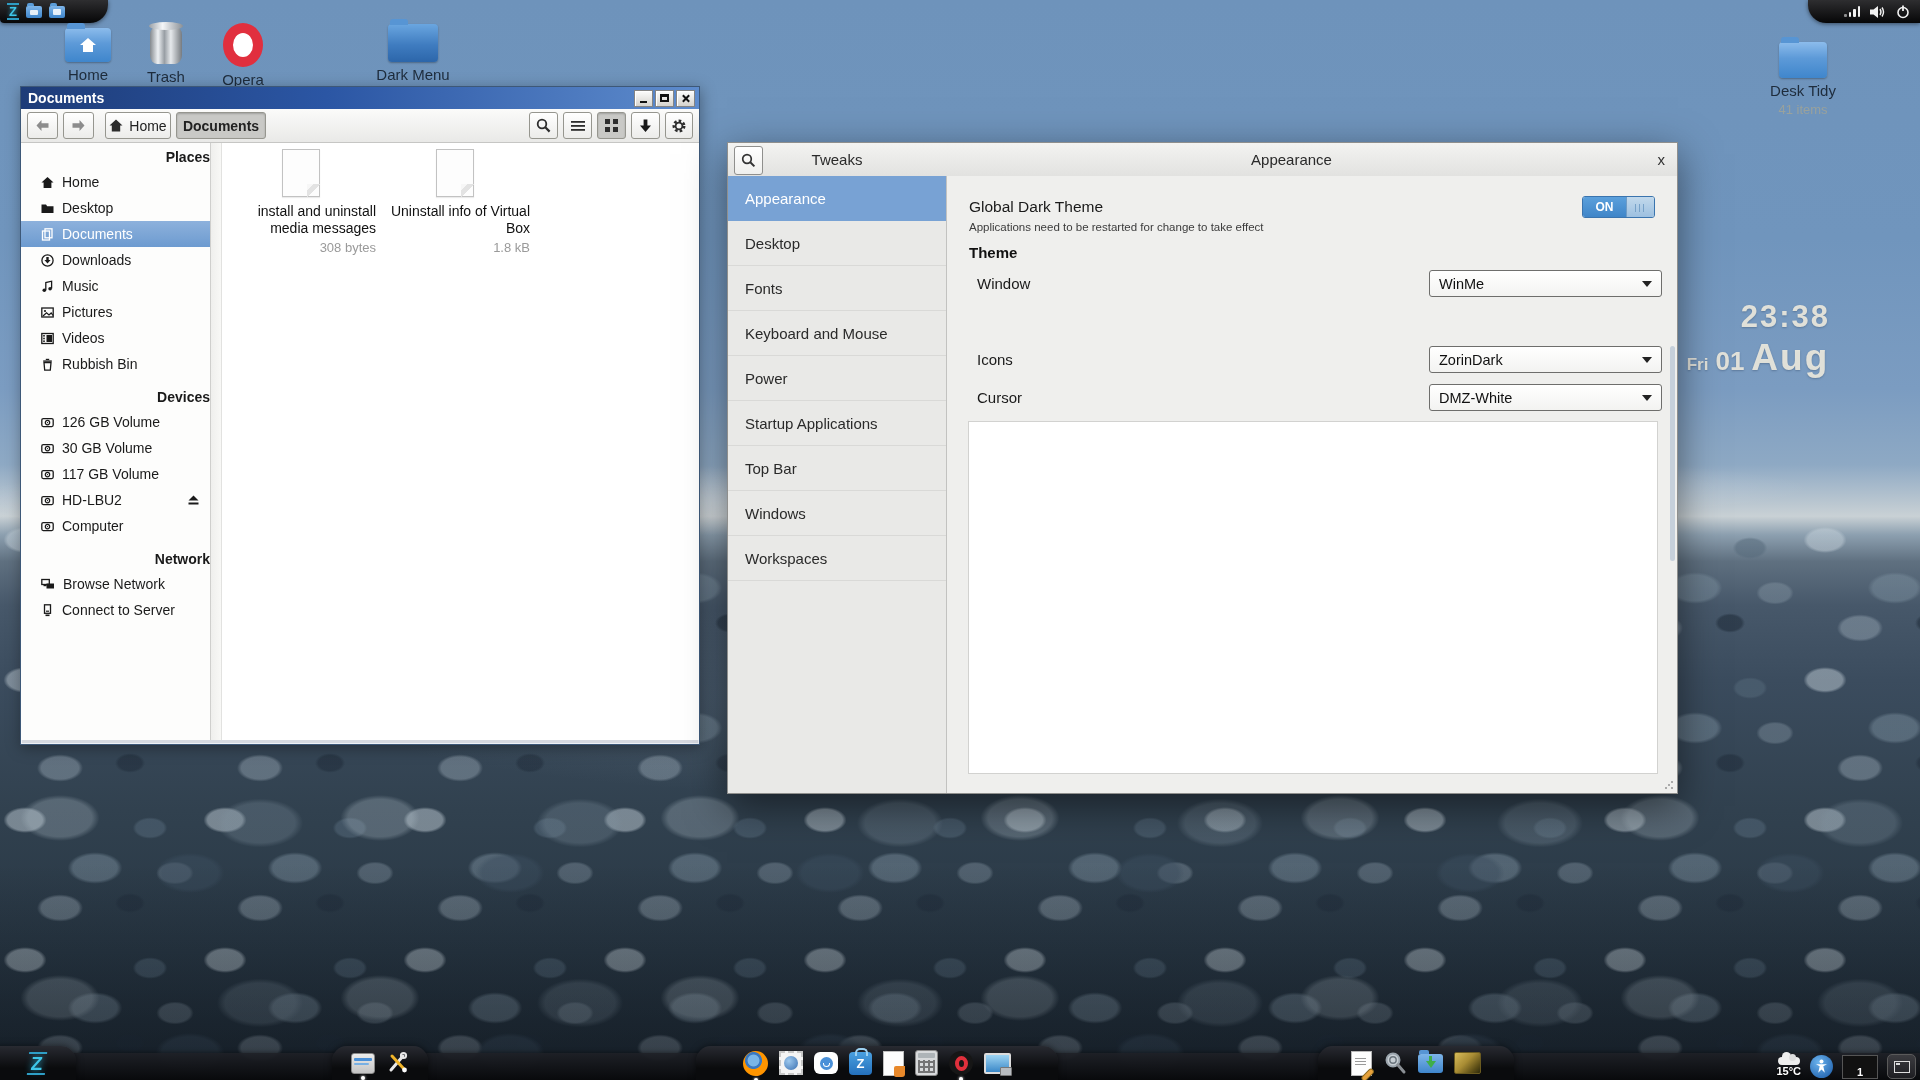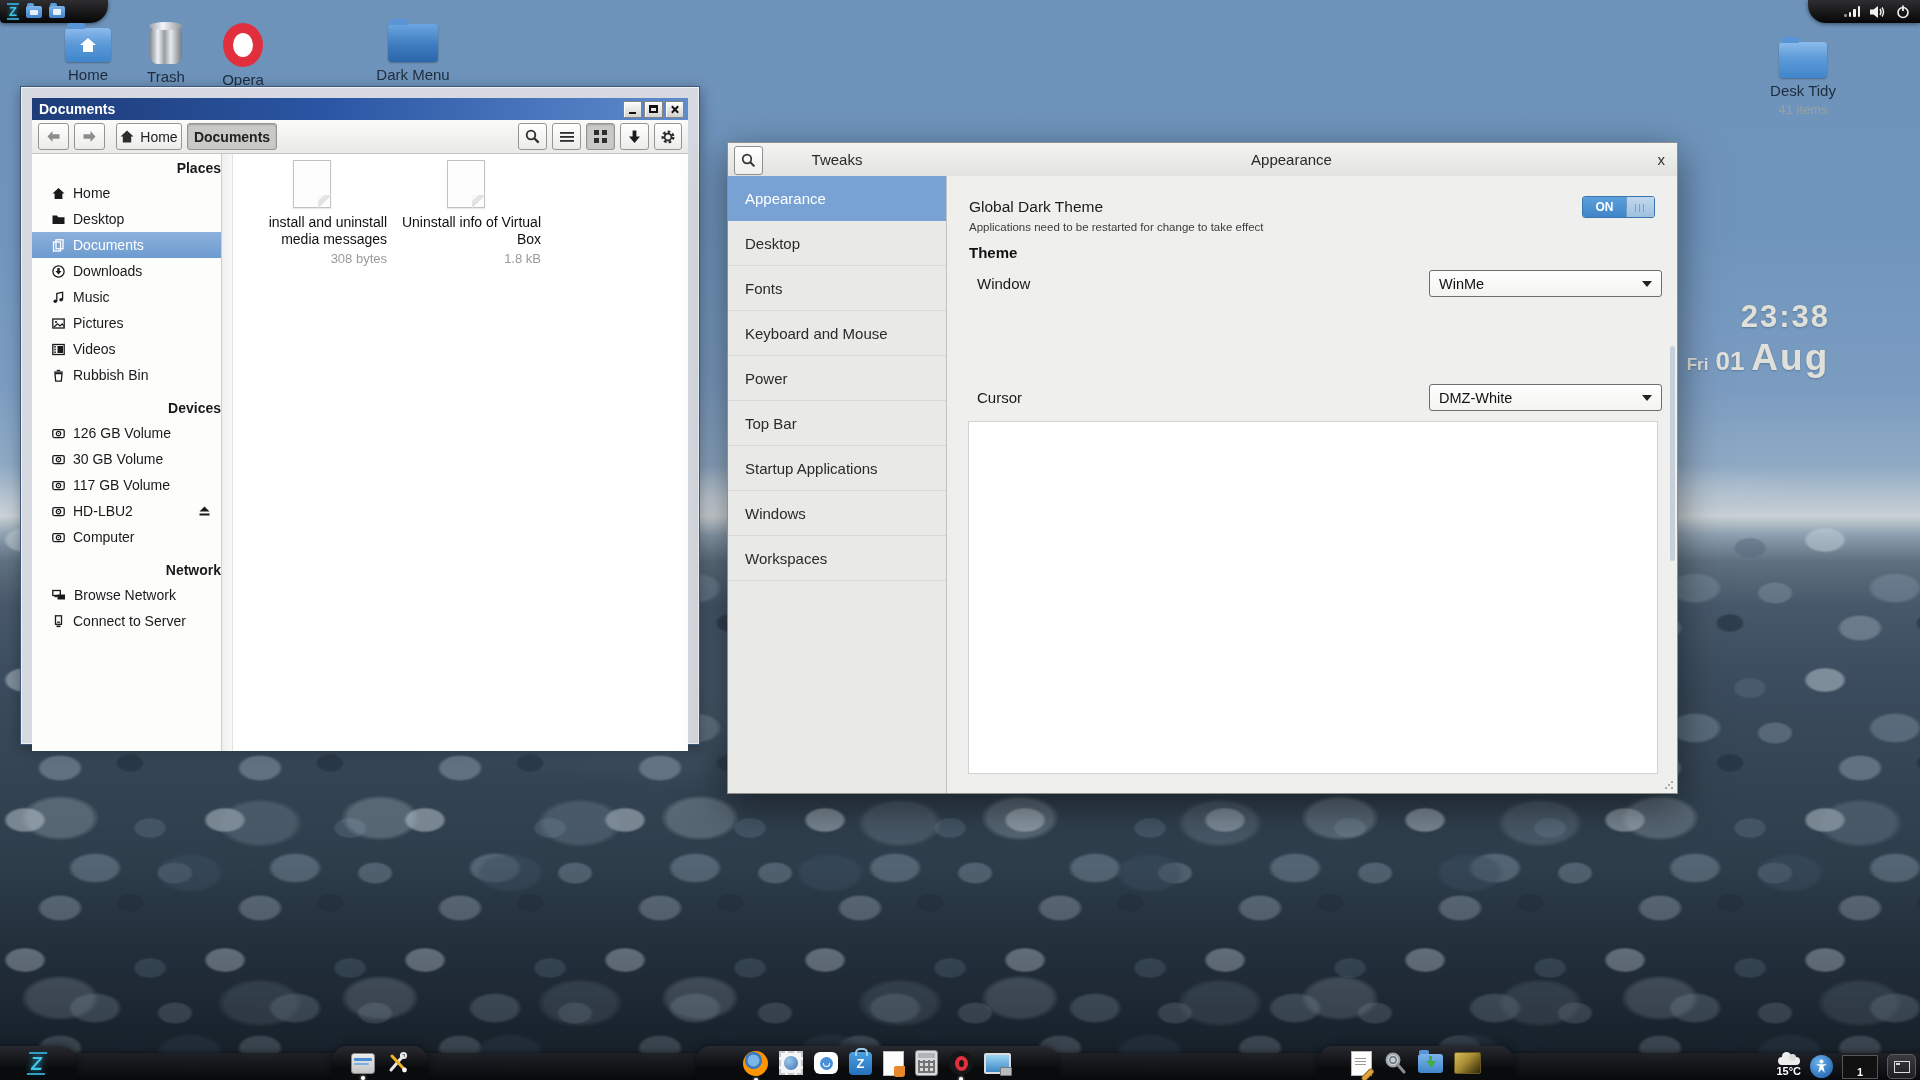--- a/index.html
+++ b/index.html
@@ -68,21 +68,21 @@
   .clock{right:62px;top:270px;width:200px;text-align:right;color:rgba(242,238,224,.88);
       text-shadow:0 1px 2px rgba(40,60,90,.35);}
   .clock .t{font-size:31px;font-weight:bold;letter-spacing:2px;padding-right:28px;margin-top:29px;}
   .clock .d{margin-top:2px;display:flex;justify-content:center;align-items:baseline;gap:7px;}
   .clock .dd{font-size:17px;font-weight:bold;}
   .clock .dn{font-size:26px;font-weight:bold;}
   .clock .dm{font-size:37px;font-weight:bold;letter-spacing:2px;}
 
   
   .win-docs{left:20px;top:86px;width:680px;height:659px;background:#d6d9e0;border:1px solid #3d5878;
-      box-shadow:1px 3px 14px rgba(0,0,0,.35), inset 0 0 0 1px #eef1f6;box-sizing:border-box;padding:11px;}
+      box-shadow:1px 3px 14px rgba(0,0,0,.35), inset 0 0 0 1px #eef1f6;box-sizing:border-box;padding:0;}
   .titlebar{height:22px;background:linear-gradient(90deg,#1e3c78 0%,#2b56a4 45%,#5e8ccd 100%);
       display:flex;align-items:center;color:#fff;font-weight:bold;font-size:14px;padding:0 4px 0 7px;}
   .wbtns{margin-left:auto;display:flex;gap:2px;}
   .wbtn{width:17px;height:15px;background:linear-gradient(180deg,#fdfdfd,#d5d3cd);border:1px solid #848484;
       box-shadow:inset 1px 1px 0 #fff;display:flex;align-items:center;justify-content:center;cursor:default;}
   .gl-min{width:7px;height:2px;background:#111;margin-top:7px;}
   .gl-max{width:7px;height:6px;border:2px solid #111;border-top-width:3px;box-sizing:content-box;width:5px;height:3px;}
   .gl-x{position:relative;width:9px;height:9px;}
   .gl-x::before,.gl-x::after{content:'';position:absolute;left:4px;top:0;width:2px;height:9px;background:#111;}
   .gl-x::before{transform:rotate(45deg);} .gl-x::after{transform:rotate(-45deg);}
@@ -527,39 +527,46 @@
       <span class="tw-title" style="left:218px;right:40px;">Appearance</span>
       <span class="tw-close">x</span>
     </div>
 
     <div class="tw-side">
       <div class="tw-item sel">Appearance</div>
       <div class="tw-item">Desktop</div>
       <div class="tw-item">Fonts</div>
       <div class="tw-item">Keyboard and Mouse</div>
       <div class="tw-item">Power</div>
+      <div class="tw-item">Startup Applications</div>
       <div class="tw-item">Top Bar</div>
-      <div class="tw-item">Startup Applications</div>
       <div class="tw-item">Windows</div>
       <div class="tw-item">Workspaces</div>
     </div>
 
     <div class="tw-content">
       <div class="gdt-label">Global Dark Theme</div>
       <div class="gdt-desc">Applications need to be restarted for change to take effect</div>
       <div class="toggle">
         <span class="on">ON</span>
         <span class="grip"></span>
       </div>
       <div class="theme-h">Theme</div>
 
       <div class="trow" style="top:94px;">
         <span class="lbl">Window</span>
         <span class="dropdown">
           <span>WinMe</span>
+          <span class="dd-arrow"></span>
+        </span>
+      </div>
+      <div class="trow" style="top:170px;">
+        <span class="lbl">Icons</span>
+        <span class="dropdown">
+          <span>ZorinDark</span>
           <span class="dd-arrow"></span>
         </span>
       </div>
       <div class="trow" style="top:208px;">
         <span class="lbl">Cursor</span>
         <span class="dropdown">
           <span>DMZ-White</span>
           <span class="dd-arrow"></span>
         </span>
       </div>

